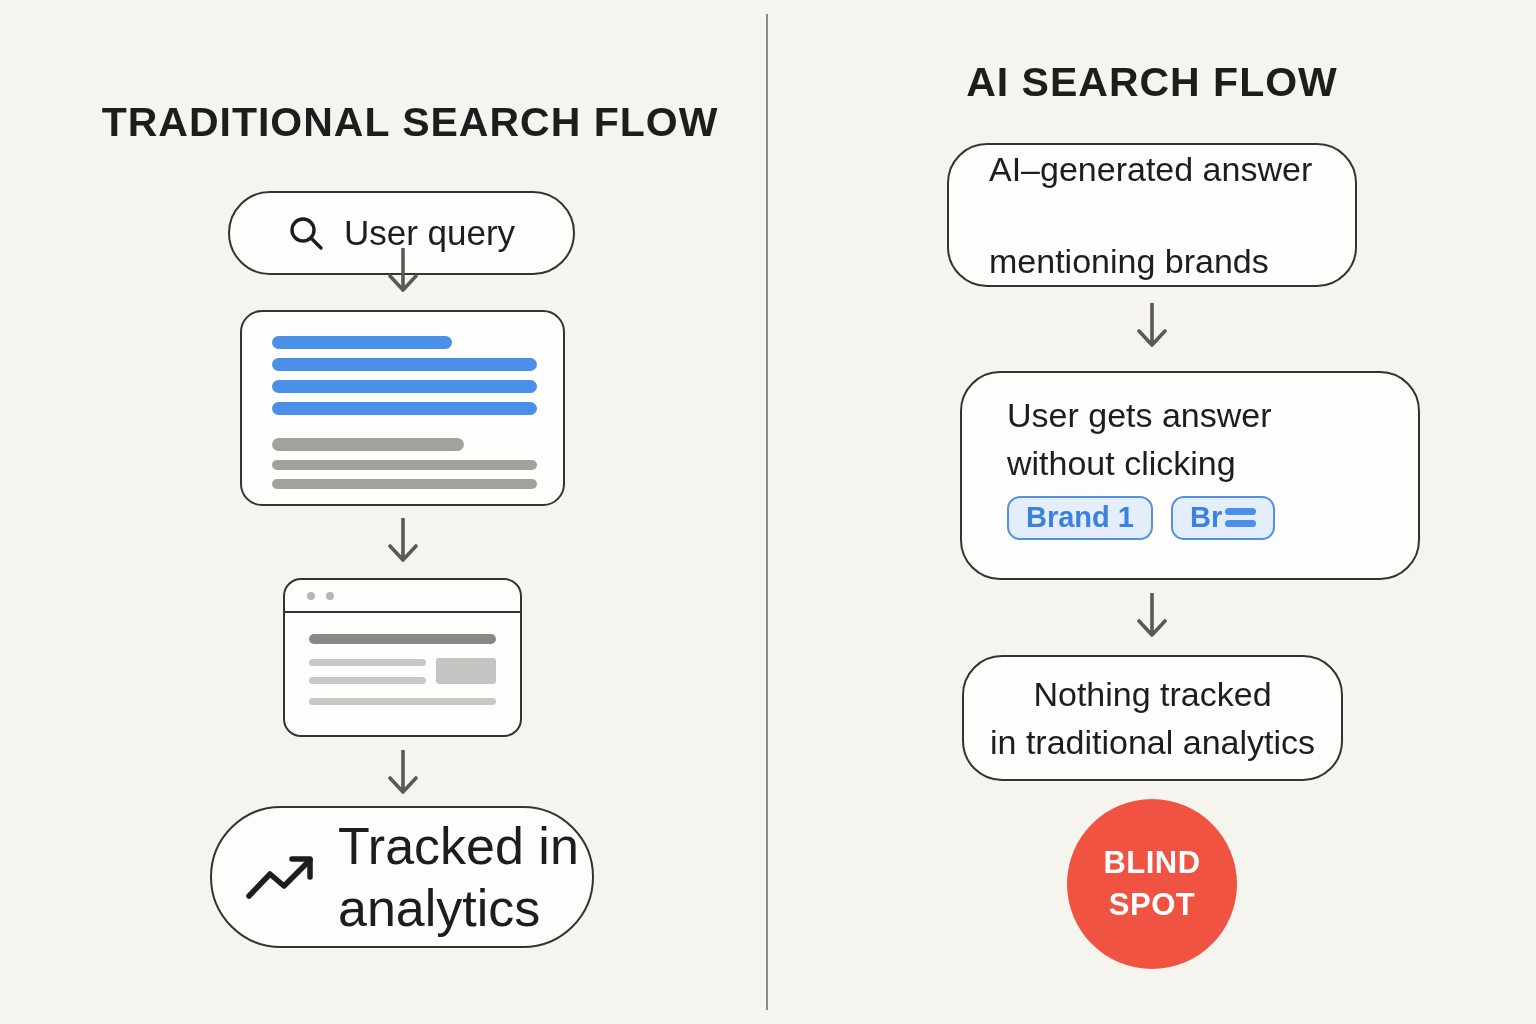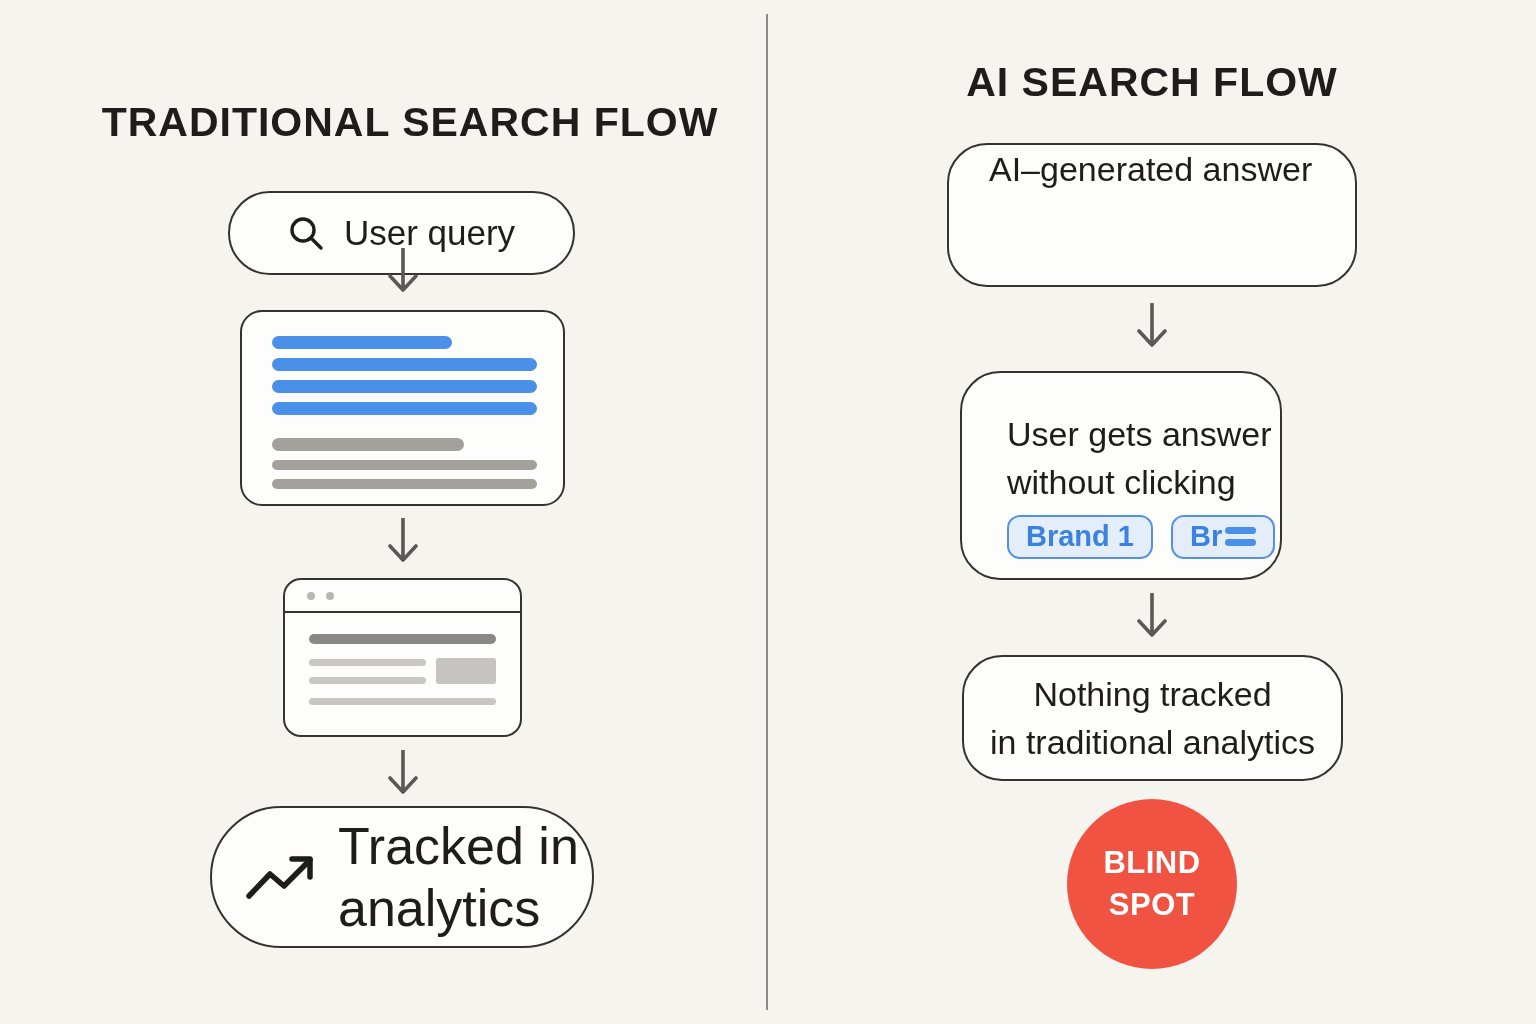--- a/index.html
+++ b/index.html
@@ -66,22 +66,22 @@
   }
   .tracked-text{font-size:52px;font-weight:500;line-height:1.2;}
 
   
   .ai-answer{
     left:947px;top:143px;width:410px;height:144px;border-radius:40px;
     display:flex;flex-direction:column;justify-content:space-between;padding-left:40px;
     font-size:34px;font-weight:500;line-height:1.42;
   }
   .user-answer{
-    left:960px;top:371px;width:322px;height:209px;border-radius:40px;
-    padding:37px 0 0 45px;font-size:34px;font-weight:500;line-height:1.42;
+    left:960px;top:371px;width:460px;height:209px;border-radius:40px;
+    padding:18px 0 0 45px;font-size:34px;font-weight:500;line-height:1.42;
   }
   .chips{display:flex;gap:18px;margin-top:8px;}
   .chip{
     height:44px;border:2.5px solid #5491e5;border-radius:13px;background:#e4eefb;
     color:#3b82e0;font-weight:700;font-size:29px;
     display:inline-flex;align-items:center;padding:0 17px;box-sizing:border-box;
   }
   .bars{display:inline-flex;flex-direction:column;gap:5px;margin-left:3px;}
   .bar{width:31px;height:7px;border-radius:4px;background:#4a90e8;}
 
@@ -166,20 +166,21 @@
     <div class="tracked-text">
       <div>Tracked in</div>
       <div>analytics</div>
     </div>
   </div>
 
   <h1 class="col-title title-right">AI SEARCH FLOW</h1>
 
   <div class="box ai-answer">
     <div>AI–generated answer</div>
+    <div>mentioning brands</div>
   </div>
 
   <svg class="arrow" style="left:1136px;top:303px;" viewBox="0 0 32 52">
     <path d="M16 1 V40 M3 28 L16 42 L29 28" fill="none" stroke="#5b5955" stroke-width="3.6" stroke-linecap="round" stroke-linejoin="round"></path>
   </svg>
 
   <div class="box user-answer">
     <div>User gets answer</div>
     <div>without clicking</div>
     <div class="chips">

